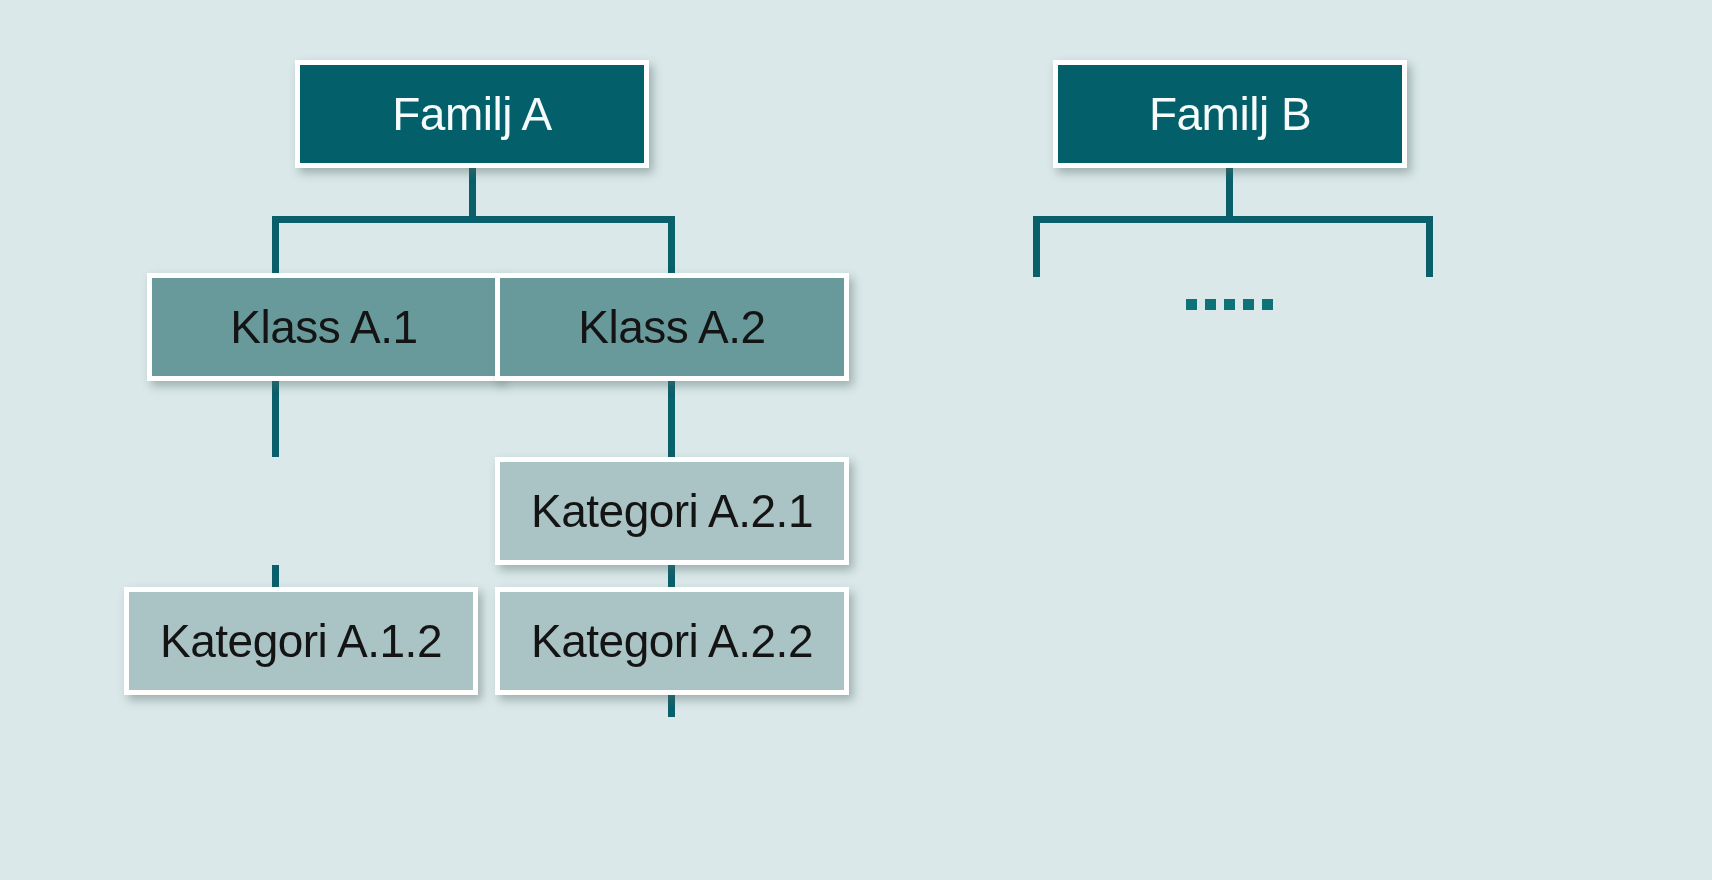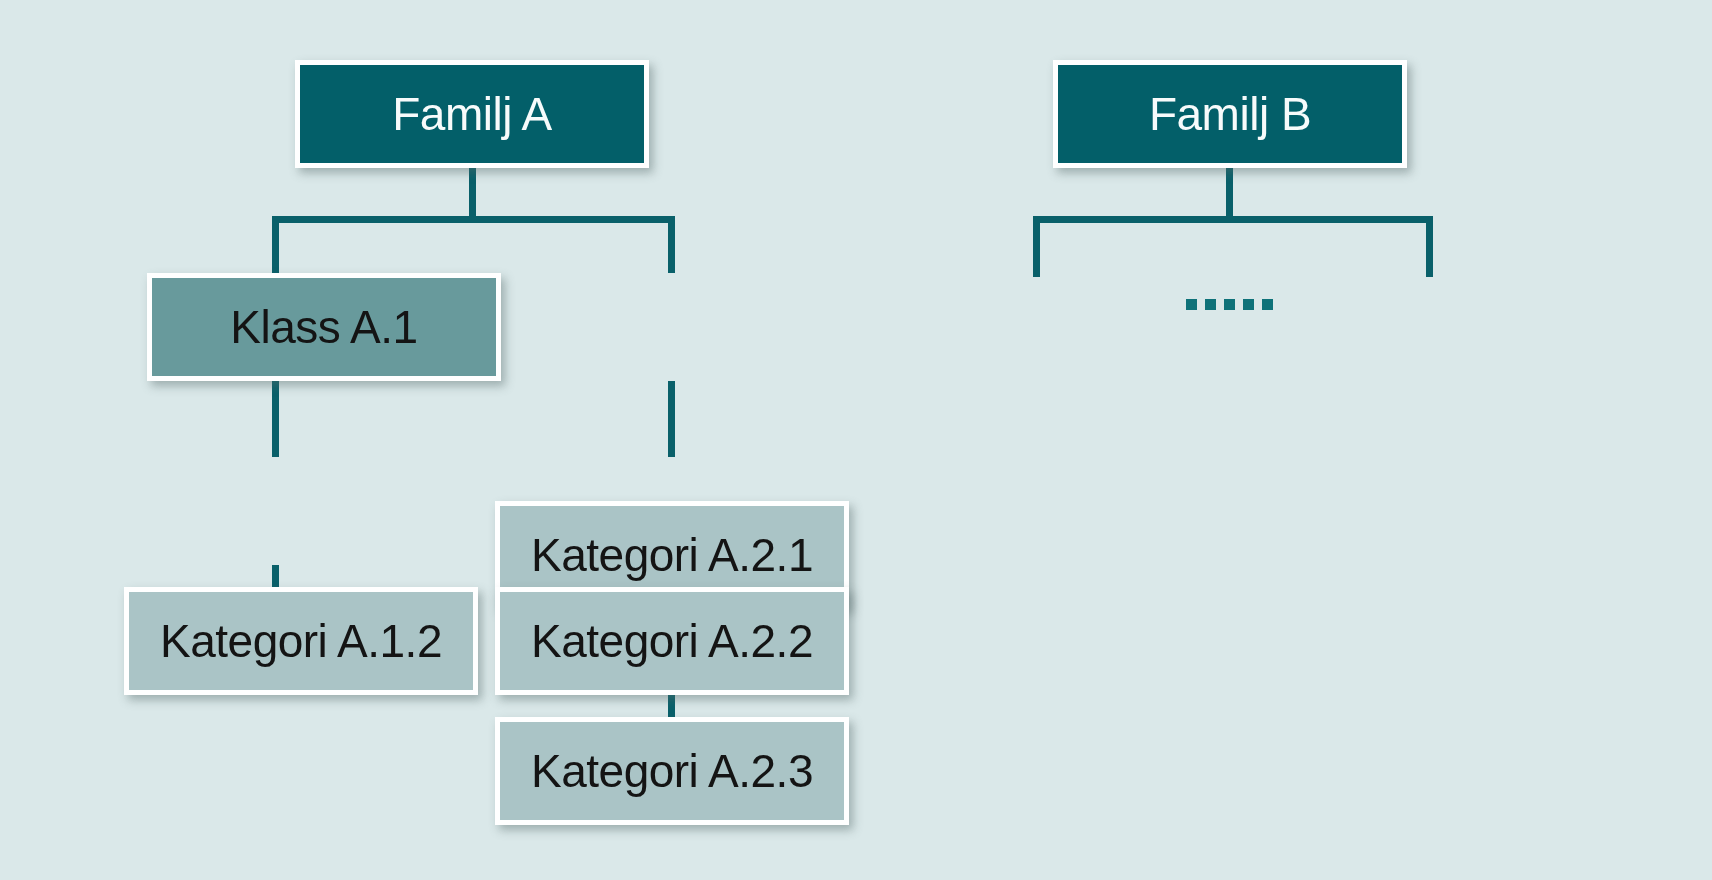--- a/index.html
+++ b/index.html
@@ -69,21 +69,21 @@
     white-space: nowrap;
   }
 
   
   .pos-familj-a { left: 295px; top: 60px; }
   .pos-familj-b { left: 1053px; top: 60px; }
   .pos-klass-a1 { left: 99px;  top: 273px; margin-left: 48px; }
   .pos-klass-a2 { left: 495px; top: 273px; }
   .pos-kat-a11  { left: 99px;  top: 457px; }
   .pos-kat-a12  { left: 99px;  top: 587px; margin-left: 25px; }
-  .pos-kat-a21  { left: 495px; top: 457px; margin-top: 44px; }
+  .pos-kat-a21  { left: 495px; top: 457px; }
   .pos-kat-a22  { left: 495px; top: 587px; }
   .pos-kat-a23  { left: 495px; top: 717px; }
 
   
   .l-stem-a        { left: 469px;  top: 168px; width: 7px;   height: 55px; }
   .l-bracket-a     { left: 272px;  top: 216px; width: 403px; height: 7px;  }
   .l-drop-a-left   { left: 272px;  top: 216px; width: 7px;   height: 57px; }
   .l-drop-a-right  { left: 668px;  top: 216px; width: 7px;   height: 57px; }
   .l-a1-cat1       { left: 272px;  top: 381px; width: 7px;   height: 76px; }
   .l-a11-a12       { left: 272px;  top: 565px; width: 7px;   height: 22px; }
@@ -118,37 +118,37 @@
   <div class="line l-drop-b-right"></div>
 
   <div class="node family pos-familj-a">
     <span>Familj A</span>
   </div>
 
   <div class="node klass pos-klass-a1">
     <span>Klass A.1</span>
   </div>
 
+  <div class="node klass pos-klass-a2">
+    <span>Klass A.2</span>
+  </div>
 
 
   <div class="node category pos-kat-a12">
     <span>Kategori A.1.2</span>
   </div>
 
   <div class="node category pos-kat-a21">
     <span>Kategori A.2.1</span>
   </div>
 
   <div class="node category pos-kat-a22">
     <span>Kategori A.2.2</span>
   </div>
 
-  <div class="node category pos-kat-a23">
-    <span>Kategori A.2.3</span>
-  </div>
 
   <div class="node family pos-familj-b">
     <span>Familj B</span>
   </div>
 
   <div class="dots">
     <span class="sr">.....</span>
     <span class="dot"></span>
     <span class="dot"></span>
     <span class="dot"></span>

